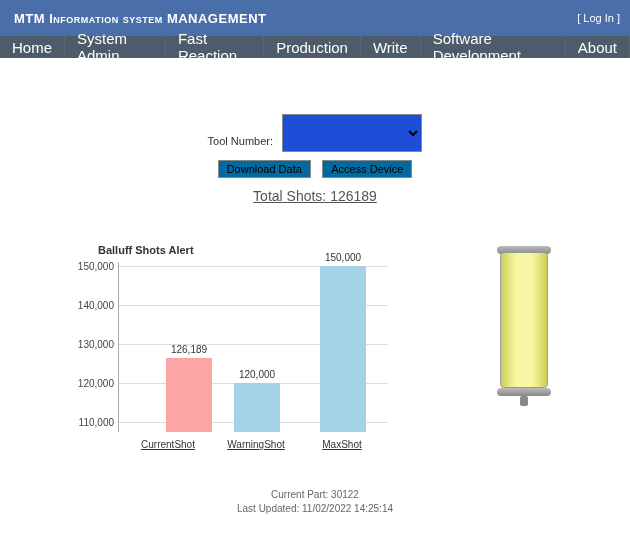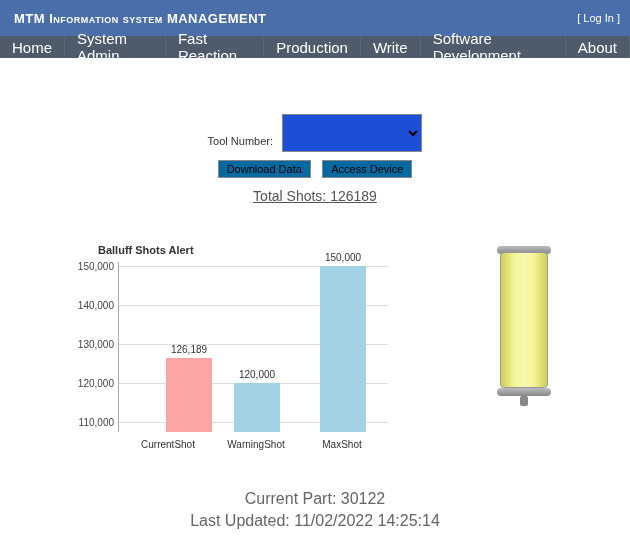--- a/index.html
+++ b/index.html
@@ -21,28 +21,28 @@
   .chart-wrap { width: 360px; }
   .chart-title { font-size: 11px; font-weight: bold; text-align: left; margin-left: 48px; margin-bottom: 6px; color: #333; }
   .chart { position: relative; width: 330px; height: 186px; margin-left: 20px; }
   .plot { position: absolute; left: 48px; top: 0; width: 270px; height: 170px; border-left: 1px solid #aaa; }
   .grid-line { position: absolute; left: 0; width: 100%; border-top: 1px solid #ddd; }
   .ytick { position: absolute; left: 0; width: 44px; text-align: right; font-size: 10px; color: #444; transform: translateY(-50%); }
   .bar { position: absolute; bottom: 0; width: 46px; }
   .bar.orange { background: #f5a623; }
   .bar.blue { background: #a3d2e6; }
   .bar-label { position: absolute; width: 100%; text-align: center; font-size: 10px; top: -14px; color: #333; }
-  .xlabel { position: absolute; font-size: 10px; color: #333; text-align: center; bottom: -2px; transform: translateX(-50%); }
+  .xlabel { position: absolute; font-size: 10px; color: #333; text-align: center; bottom: -2px; transform: translateX(-50%); text-decoration: underline; }
   .tube-wrap { margin-left: 90px; margin-top: 6px; }
   .tube { width: 48px; height: 150px; position: relative; }
   .tube-cap { position: absolute; top: -4px; left: -3px; width: 54px; height: 8px; background: linear-gradient(#bbb,#888); border-radius: 4px; }
   .tube-body { position: absolute; top: 2px; left: 0; width: 48px; height: 136px; background: linear-gradient(90deg,#cfcf5a,#f5f59a 30%,#f7f7b0 50%,#f5f59a 70%,#cfcf5a); border: 1px solid #999; border-radius: 4px; }
   .tube-bottom { position: absolute; bottom: 4px; left: -3px; width: 54px; height: 8px; background: linear-gradient(#bbb,#888); border-radius: 4px; }
   .tube-nib { position: absolute; bottom: -6px; left: 20px; width: 8px; height: 10px; background: #888; border-radius: 2px; }
-  .footer { text-align: center; font-size: 16px; color: #666; margin-top: 30px; line-height: 1.4; }
+  .footer { text-align: center; font-size: 10px; color: #666; margin-top: 30px; line-height: 1.4; }
 </style>
 </head>
 <body>
 
 <div class="header">
   <h1>MTM Information system MANAGEMENT</h1>
   <span class="login-link">[ Log In ]</span>
 </div>
 
 <div class="navbar" id="nav">

